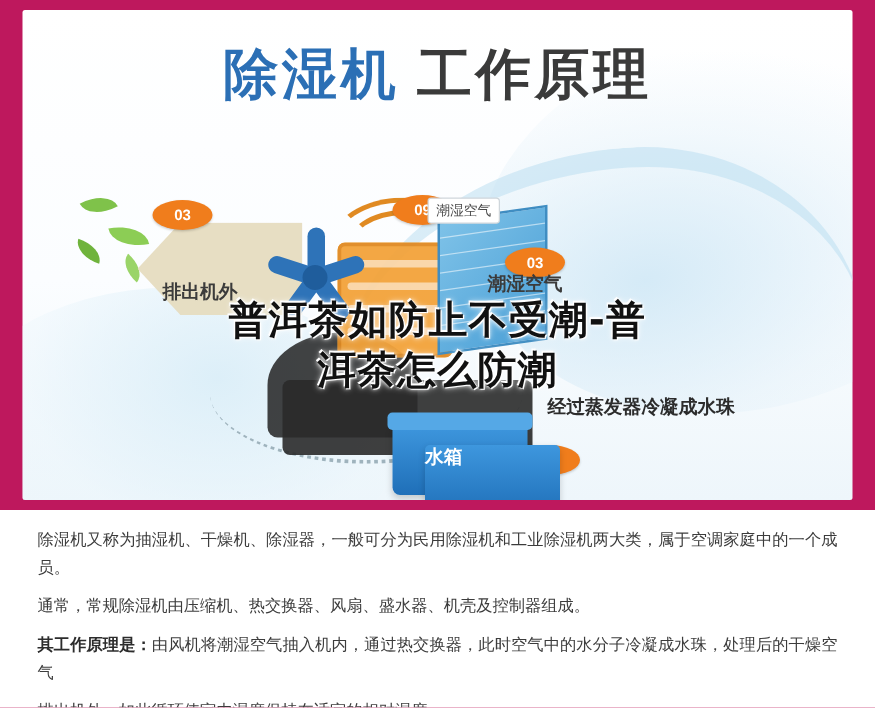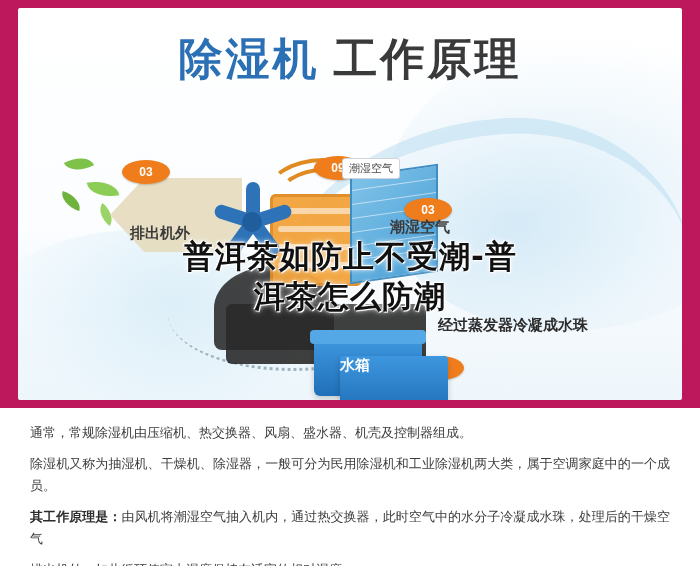--- a/index.html
+++ b/index.html
@@ -271,19 +271,19 @@
 
     </div>
 
     <div class="overlay">
       <span class="line">普洱茶如防止不受潮-普</span>
       <span class="line">洱茶怎么防潮</span>
     </div>
   </div>
 
   <div class="desc">
+    <p>除湿机又称为抽湿机、干燥机、除湿器，一般可分为民用除湿机和工业除湿机两大类，属于空调家庭中的一个成员。</p>
     <p>通常，常规除湿机由压缩机、热交换器、风扇、盛水器、机壳及控制器组成。</p>
-    <p>除湿机又称为抽湿机、干燥机、除湿器，一般可分为民用除湿机和工业除湿机两大类，属于空调家庭中的一个成员。</p>
     <p><span class="strong">其工作原理是：</span><span>由风机将潮湿空气抽入机内，通过热交换器，此时空气中的水分子冷凝成水珠，处理后的干燥空气</span></p>
     <p>排出机外，如此循环使室内湿度保持在适宜的相对湿度。</p>
   </div>
 
 </div>
 
 </body></html>

